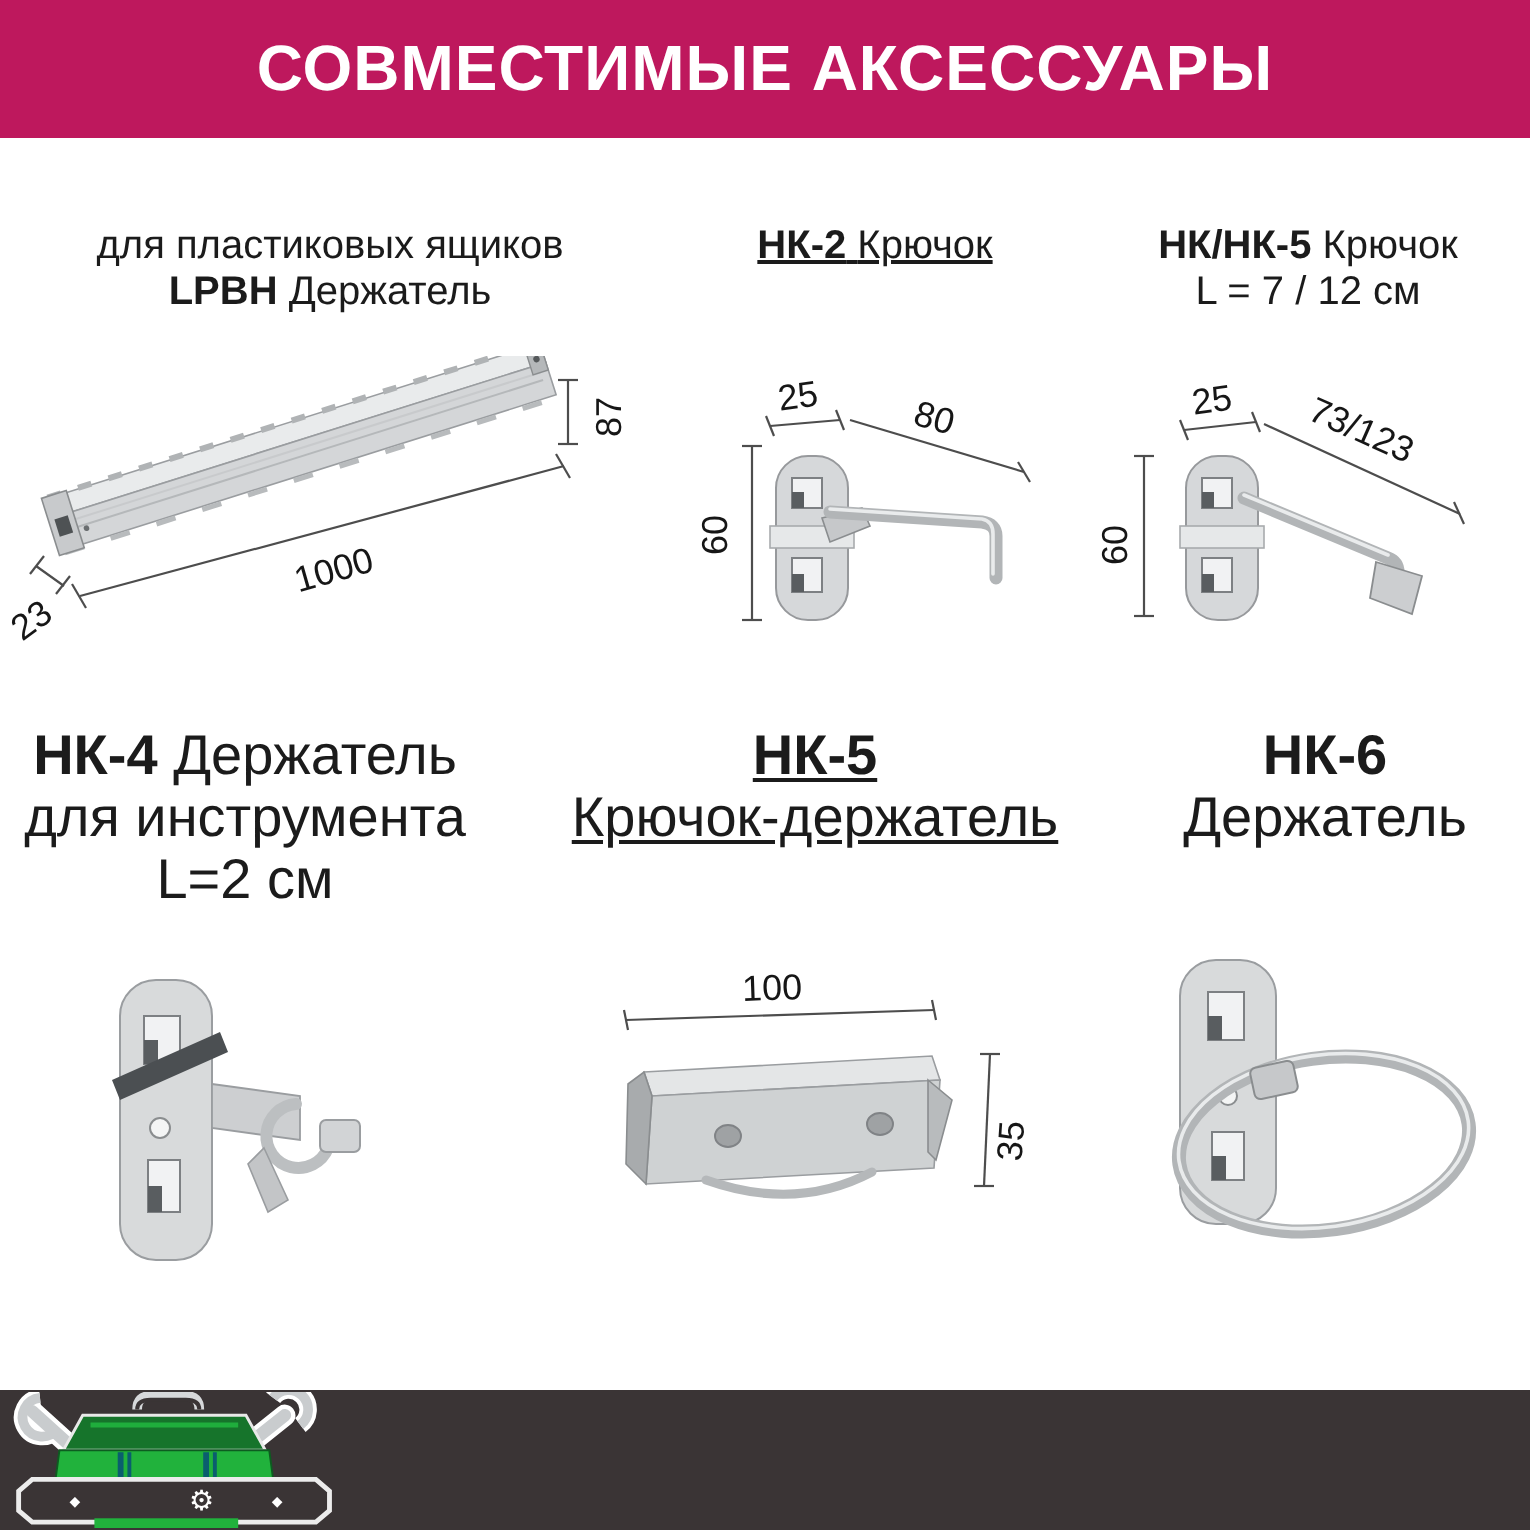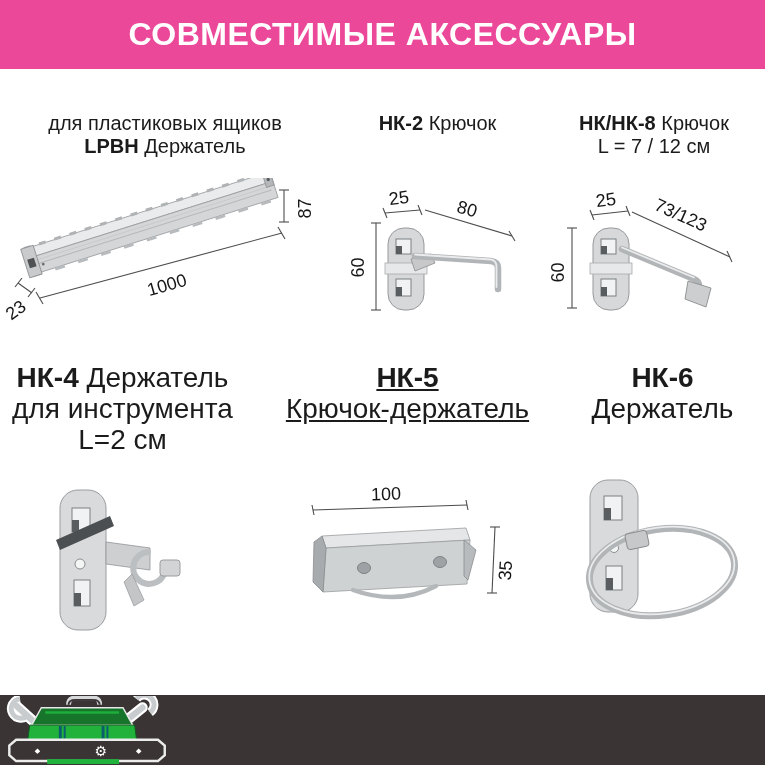--- a/index.html
+++ b/index.html
@@ -1,21 +1,21 @@
 <!DOCTYPE html>
 <html><head>
 <meta charset="utf-8">
 <style>
   html,body{margin:0;padding:0;}
   body{
     width:765px;height:765px;position:relative;background:#ffffff;
     font-family:"Liberation Sans", sans-serif;overflow:hidden;color:#1b1b1b;
   }
   .header-bar{
-    position:absolute;left:0;top:0;width:765px;height:69px;background:#ec4899;
+    position:absolute;left:0;top:0;width:765px;height:69px;background:#be185d;
     display:flex;align-items:center;justify-content:center;
   }
   .header-bar h1{margin:0;color:#fff;font-size:32px;font-weight:bold;letter-spacing:.5px;}
   .footer-bar{position:absolute;left:0;top:695px;width:765px;height:70px;background:#3a3435;}
   .cell-title{position:absolute;text-align:center;}
   .t1{font-size:20px;line-height:23px;}
   .t2{font-size:28px;line-height:31px;}
   .code{font-weight:bold;}
   .illus{position:absolute;}
   .dim{position:absolute;font-size:18px;white-space:nowrap;color:#161616;}
@@ -37,27 +37,27 @@
 <div class="header-bar">
   <h1>СОВМЕСТИМЫЕ АКСЕССУАРЫ</h1>
 </div>
 
 <div class="cell-title t1" style="left:20px;top:112px;width:290px;">
   <div>для пластиковых ящиков</div>
   <div><span class="code">LPBH</span>
     <span>Держатель</span></div>
 </div>
 
-<div class="cell-title t1" style="left:340px;top:112px;width:195px;">
+<div class="cell-title t1" style="left:340px;top:112px;width:195px;text-decoration:underline;">
   <div><span class="code">НК-2</span>
     <span>Крючок</span></div>
 </div>
 
 <div class="cell-title t1" style="left:543px;top:112px;width:222px;">
-  <div><span class="code">НК/НК-8</span>
+  <div><span class="code">НК/НК-5</span>
     <span>Крючок</span></div>
   <div>L = 7 / 12 см</div>
 </div>
 
 <div class="cell-title t2" style="left:5px;top:362px;width:235px;">
   <div><span class="code">НК-4</span>
     <span>Держатель</span></div>
   <div>для инструмента</div>
   <div>L=2 см</div>
 </div>

